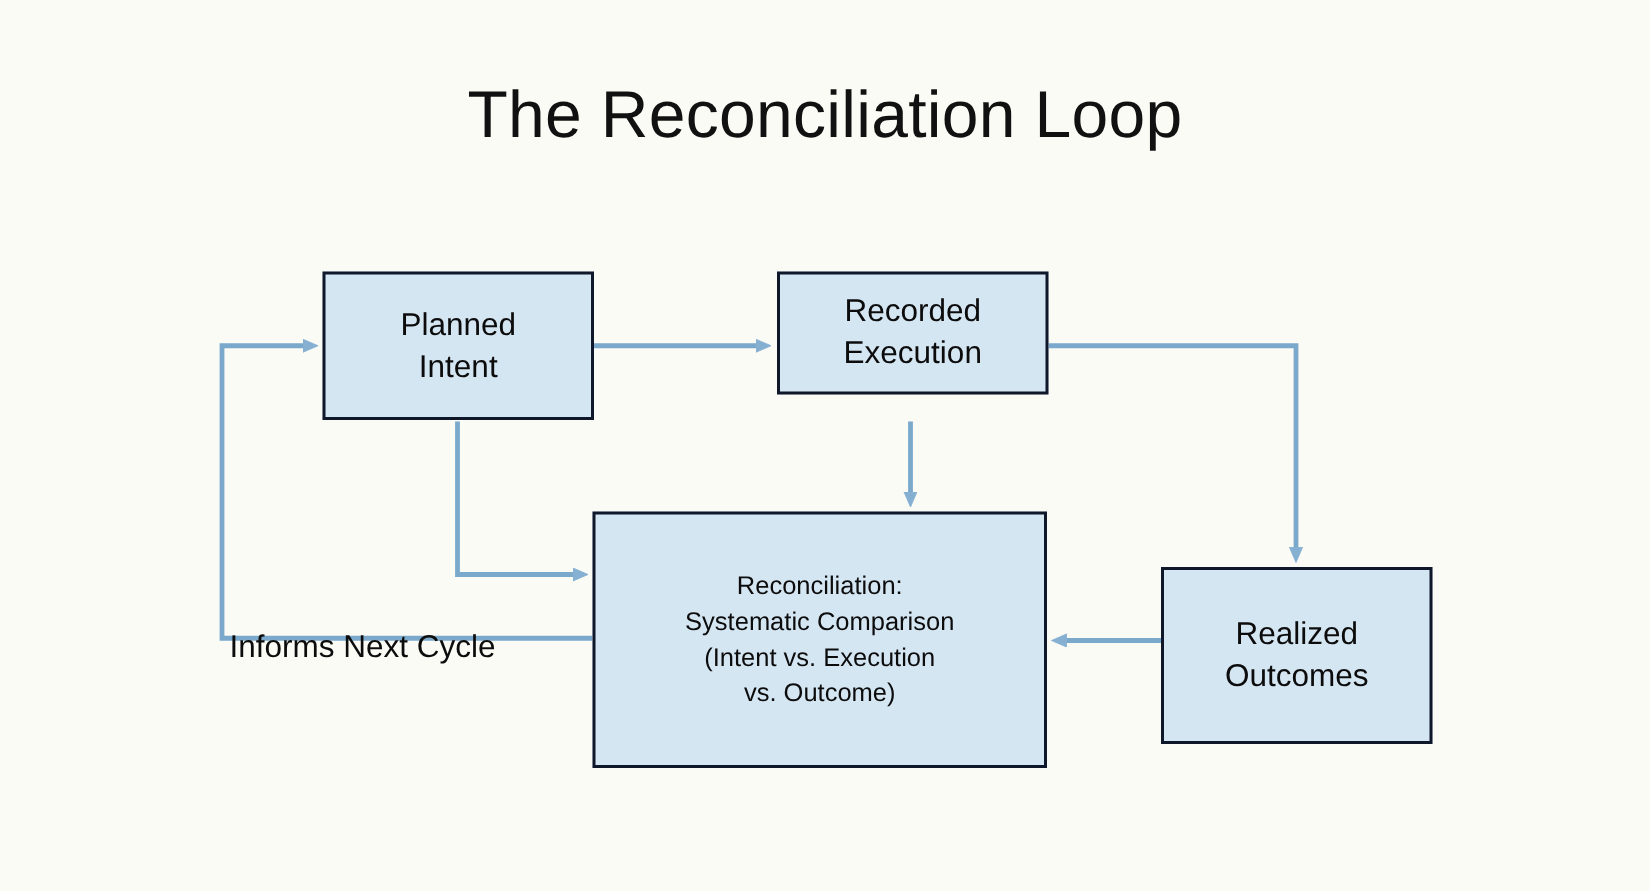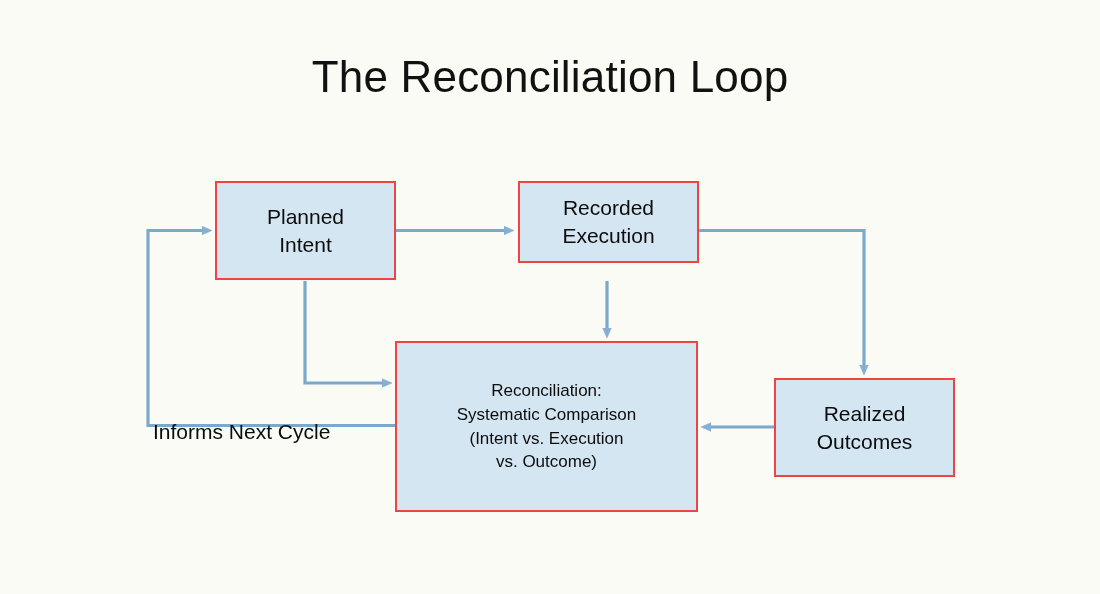--- a/index.html
+++ b/index.html
@@ -35,21 +35,21 @@
     font-size: 44px;
     font-weight: 400;
     color: #111111;
     letter-spacing: 0.2px;
     line-height: 1.15;
   }
   .node {
     position: absolute;
     box-sizing: border-box;
     background: #d5e6f3;
-    border: 2px solid #ef4444;
+    border: 2px solid #0f172a;
     display: flex;
     align-items: center;
     justify-content: center;
     text-align: center;
     color: #0c0c0c;
     font-size: 21px;
     line-height: 1.32;
     padding: 4px 8px;
   }
   .node .node-text {
@@ -72,21 +72,21 @@
     top: 341px;
     width: 303px;
     height: 171px;
     font-size: 17px;
     line-height: 1.4;
   }
   #node-realized-outcomes {
     left: 774px;
     top: 378px;
     width: 181px;
-    height: 99px;
+    height: 118px;
   }
   .edge-label {
     position: absolute;
     color: #0c0c0c;
     font-size: 21px;
     white-space: nowrap;
   }
   #label-informs-next-cycle {
     left: 153px;
     top: 420px;

